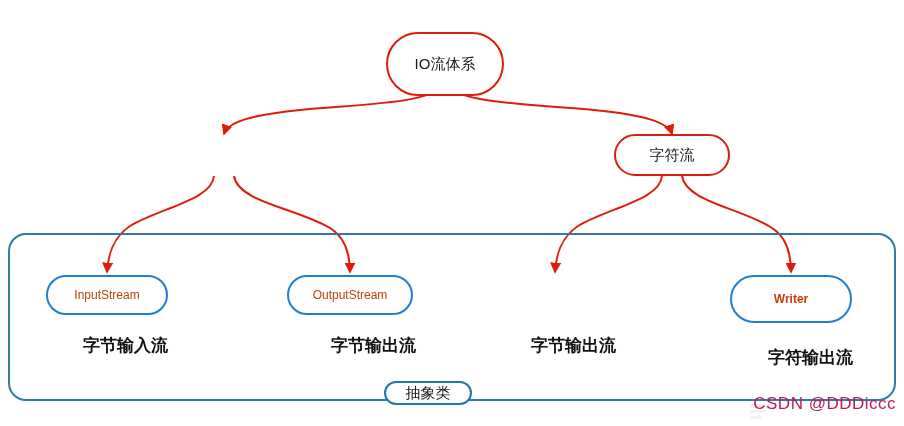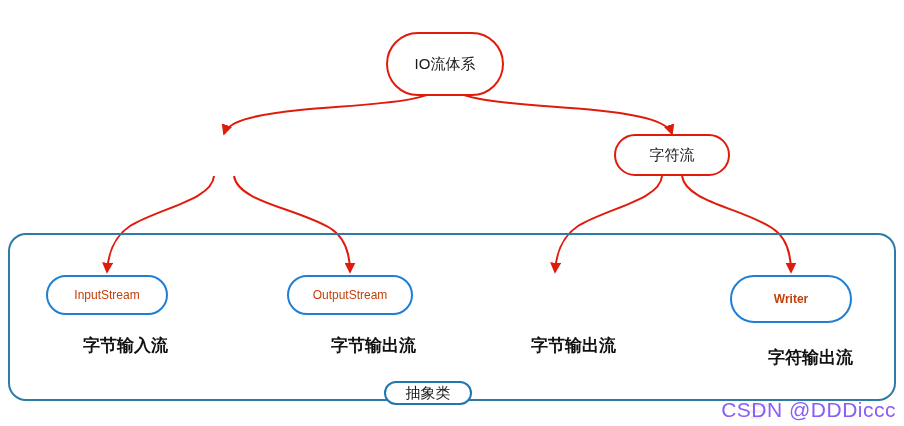--- a/index.html
+++ b/index.html
@@ -70,23 +70,23 @@
     font-size: 17px;
     font-weight: bold;
     color: #111111;
     white-space: nowrap;
   }
 
   
   .watermark {
     position: absolute;
     right: 8px;
-    bottom: 4px;
-    font-size: 21px;
-    color: #8b5cf6;
+    bottom: 12px;
+    font-size: 17px;
+    color: #be185d;
     letter-spacing: 0.5px;
     white-space: nowrap;
     user-select: none;
   }
   .watermark-logo {
     position: absolute;
     right: 134px;
     bottom: 6px;
     width: 20px;
     height: 16px;

